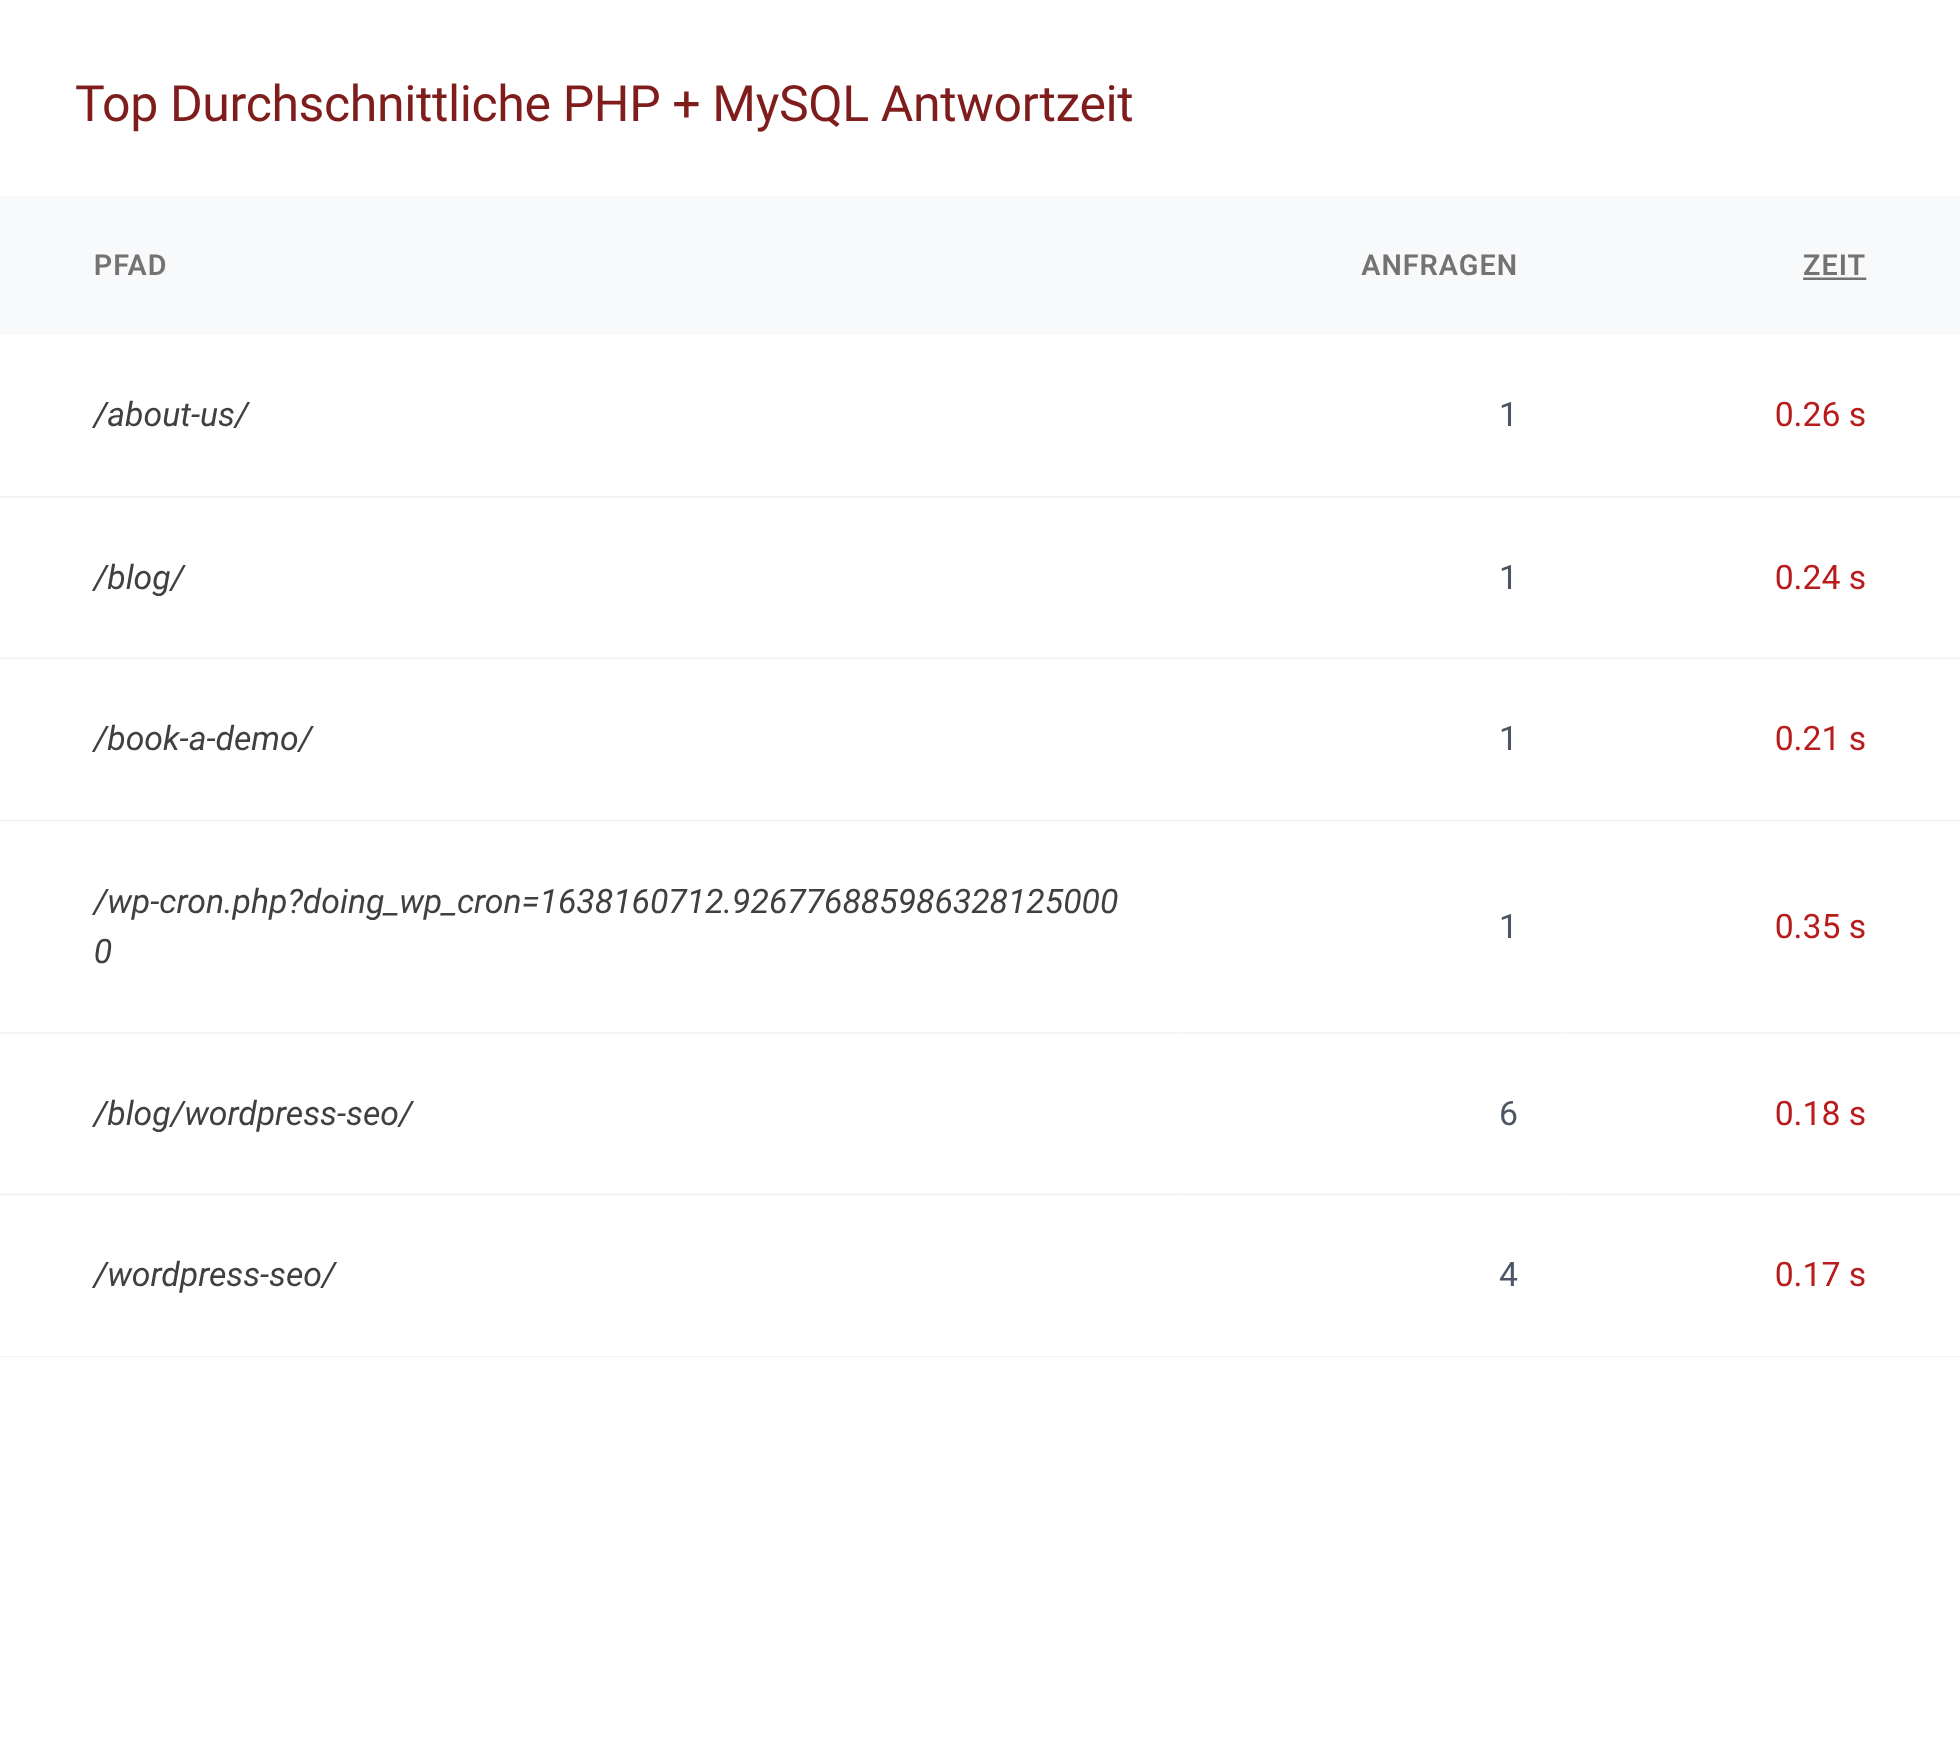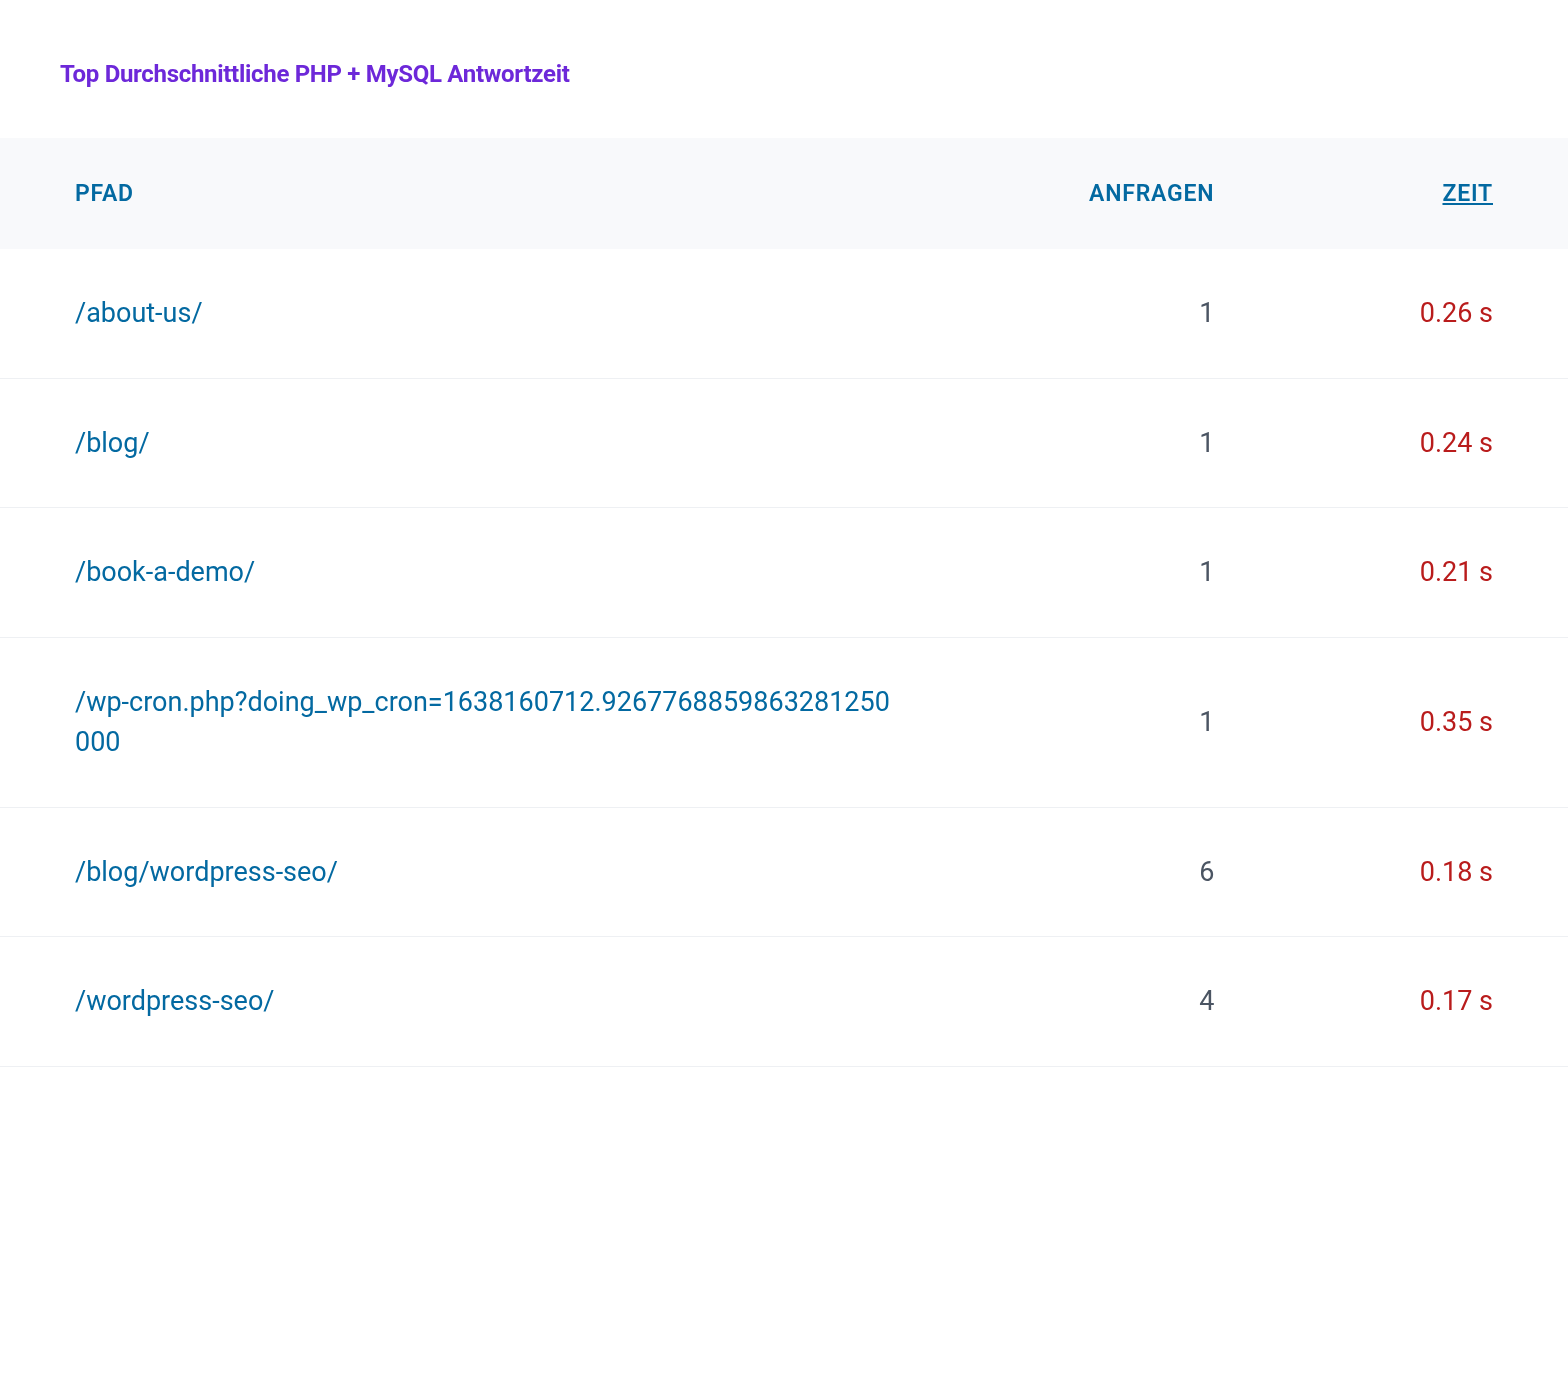--- a/index.html
+++ b/index.html
@@ -10,39 +10,39 @@
     body {
       font-family: -apple-system, BlinkMacSystemFont, "Segoe UI", Roboto, Helvetica, Arial, sans-serif;
       background: #ffffff;
       width: 1568px;
       padding: 0;
     }
     .container {
       width: 100%;
     }
     .title {
-      font-size: 24px;
-      font-weight: 700;
-      color: #6d28d9;
+      font-size: 40px;
+      font-weight: 400;
+      color: #7f1d1d;
       padding: 60px 60px 50px 60px;
       letter-spacing: -0.3px;
     }
     .table {
       width: 100%;
       border-collapse: collapse;
     }
     .table thead tr {
       background: #f8f9fb;
     }
     .table th {
       text-align: left;
       padding: 42px 0;
       font-size: 23px;
       font-weight: 600;
-      color: #0369a1;
+      color: #737373;
       letter-spacing: 0.8px;
       text-transform: uppercase;
     }
     .table th.col-path {
       padding-left: 75px;
       width: 60%;
     }
     .table th.col-requests {
       text-align: right;
       padding-right: 40px;
@@ -58,24 +58,25 @@
       border-bottom: 1px solid #eef0f3;
     }
     .table td {
       padding: 44px 0;
       font-size: 27px;
       color: #4b5563;
       vertical-align: middle;
     }
     .table td.cell-path {
       padding-left: 75px;
-      color: #0369a1;
+      color: #404040;
       line-height: 1.5;
       word-break: break-all;
       padding-right: 40px;
+      font-style: italic;
     }
     .table td.cell-requests {
       text-align: right;
       padding-right: 40px;
       color: #4b5563;
     }
     .table td.cell-time {
       text-align: right;
       padding-right: 75px;
       color: #b91c1c;

